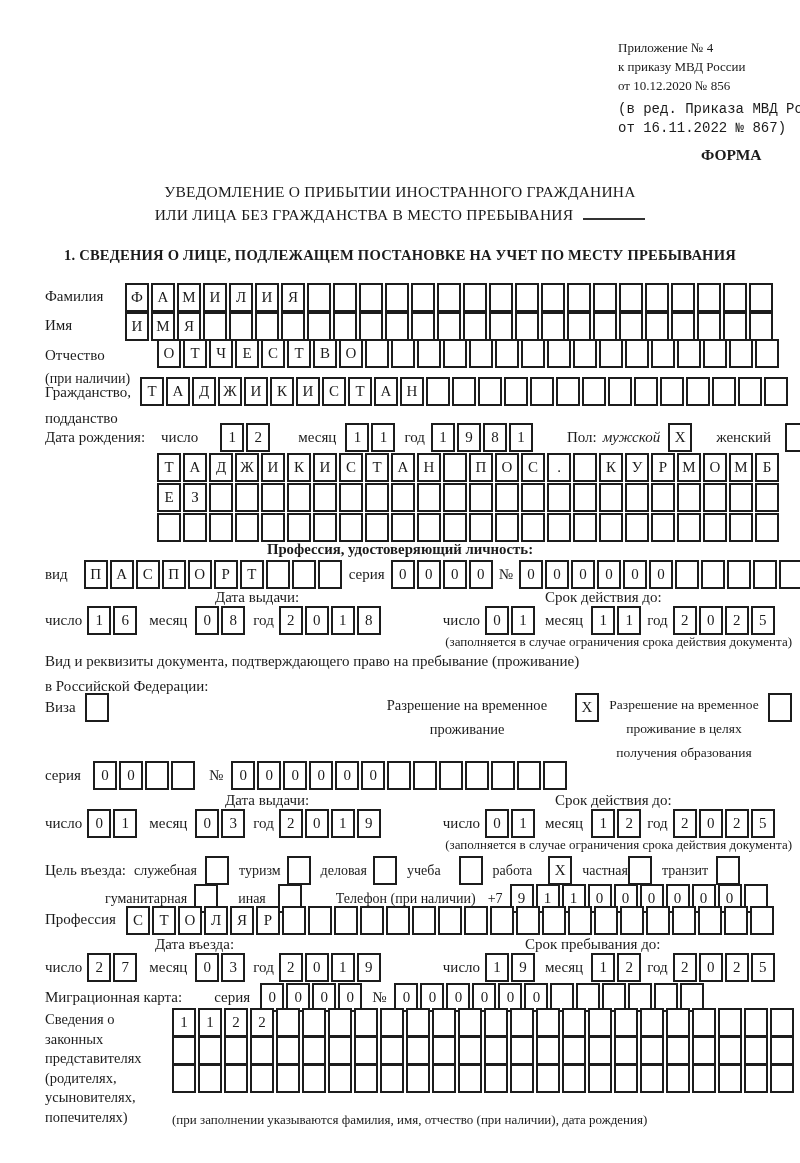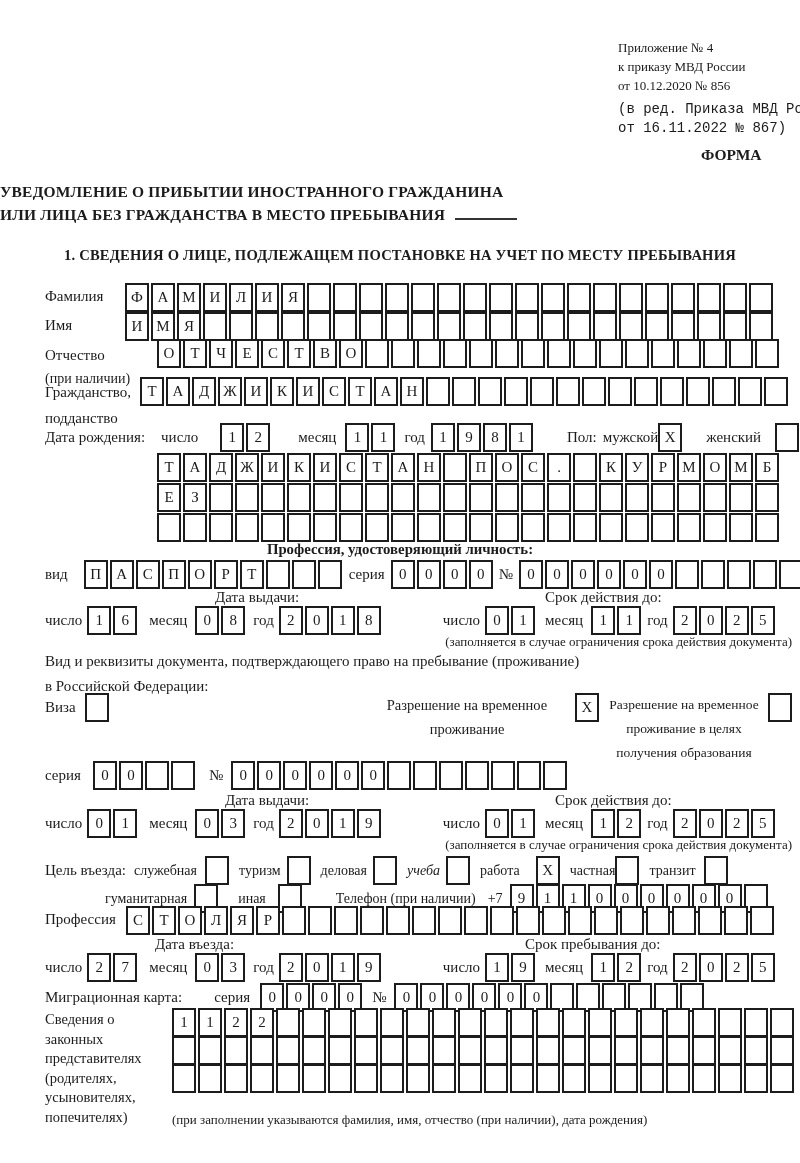--- a/index.html
+++ b/index.html
@@ -5,21 +5,21 @@
   html,body{margin:0;padding:0;background:#ffffff;}
   .page{position:relative;width:800px;height:1163px;background:#ffffff;color:#1b1b1b;
         font-family:"Liberation Serif","DejaVu Serif",serif;font-size:15px;overflow:hidden;}
   .abs{position:absolute;white-space:nowrap;}
   .bold{font-weight:bold;}
   .lbl{font-size:15px;}
   .sm{font-size:14px;}
   .note{font-size:13px;}
   .ref{font-size:13px;line-height:19px;}
   .ref2{font-size:14px;line-height:19px;margin-top:5px;font-family:Liberation Mono, monospace;}
-  .title{text-align:left;font-weight:bold;font-size:15.5px;line-height:23px;letter-spacing:.2px;}
+  .title{text-align:center;font-weight:normal;font-size:15.5px;line-height:23px;letter-spacing:.2px;}
   .sec{font-weight:bold;font-size:14.6px;letter-spacing:.2px;}
   .cells{display:inline-flex;gap:2px;vertical-align:middle;}
   .cell{flex:0 0 auto;box-sizing:content-box;width:20px;height:25px;border:2px solid #1c1c1c;
         text-align:center;line-height:25px;font-size:15px;background:#fff;}
   .row{position:absolute;display:flex;align-items:center;white-space:nowrap;}
   .rowtop{position:absolute;display:flex;align-items:flex-start;white-space:nowrap;}
   .blank{display:inline-block;width:62px;border-bottom:2px solid #333;height:14px;margin-left:10px;}
   .ctr{text-align:center;}
   .lh26{line-height:26px;}
   .lh19{line-height:19.5px;font-size:14.5px;}
@@ -180,21 +180,21 @@
         <span class="cell">1</span>
       </span>
     <span class="lbl" style="margin-right:6px;">год</span>
     <span class="cells" style="margin-right:34px;">
         <span class="cell">1</span>
         <span class="cell">9</span>
         <span class="cell">8</span>
         <span class="cell">1</span>
       </span>
     <span class="lbl" style="margin-right:6px;">Пол:</span>
-    <span class="lbl" style="margin-right:0;">мужской</span>
+    <span class="lbl" style="margin-right:8px;font-style:italic;">мужской</span>
     <span class="cells" style="margin-right:24px;">
         <span class="cell">X</span>
       </span>
     <span class="lbl" style="margin-right:14px;">женский</span>
     <span class="cells">
         <span class="cell"></span>
       </span>
   </div>
 
   <div class="abs cells" style="left:157px;top:453px;">
@@ -461,21 +461,21 @@
         <span class="cell"></span>
       </span>
     <span style="margin-right:6px;">туризм</span>
     <span class="cells" style="margin-right:10px;">
         <span class="cell"></span>
       </span>
     <span style="margin-right:6px;">деловая</span>
     <span class="cells" style="margin-right:10px;">
         <span class="cell"></span>
       </span>
-    <span style="margin-right:6px;font-style:italic;">учеба</span>
+    <span style="margin-right:18px;">учеба</span>
     <span class="cells" style="margin-right:10px;">
         <span class="cell"></span>
       </span>
     <span style="margin-right:16px;">работа</span>
     <span class="cells" style="margin-right:10px;">
         <span class="cell">X</span>
       </span>
     <span style="">частная</span>
     <span class="cells" style="margin-right:10px;">
         <span class="cell"></span>

